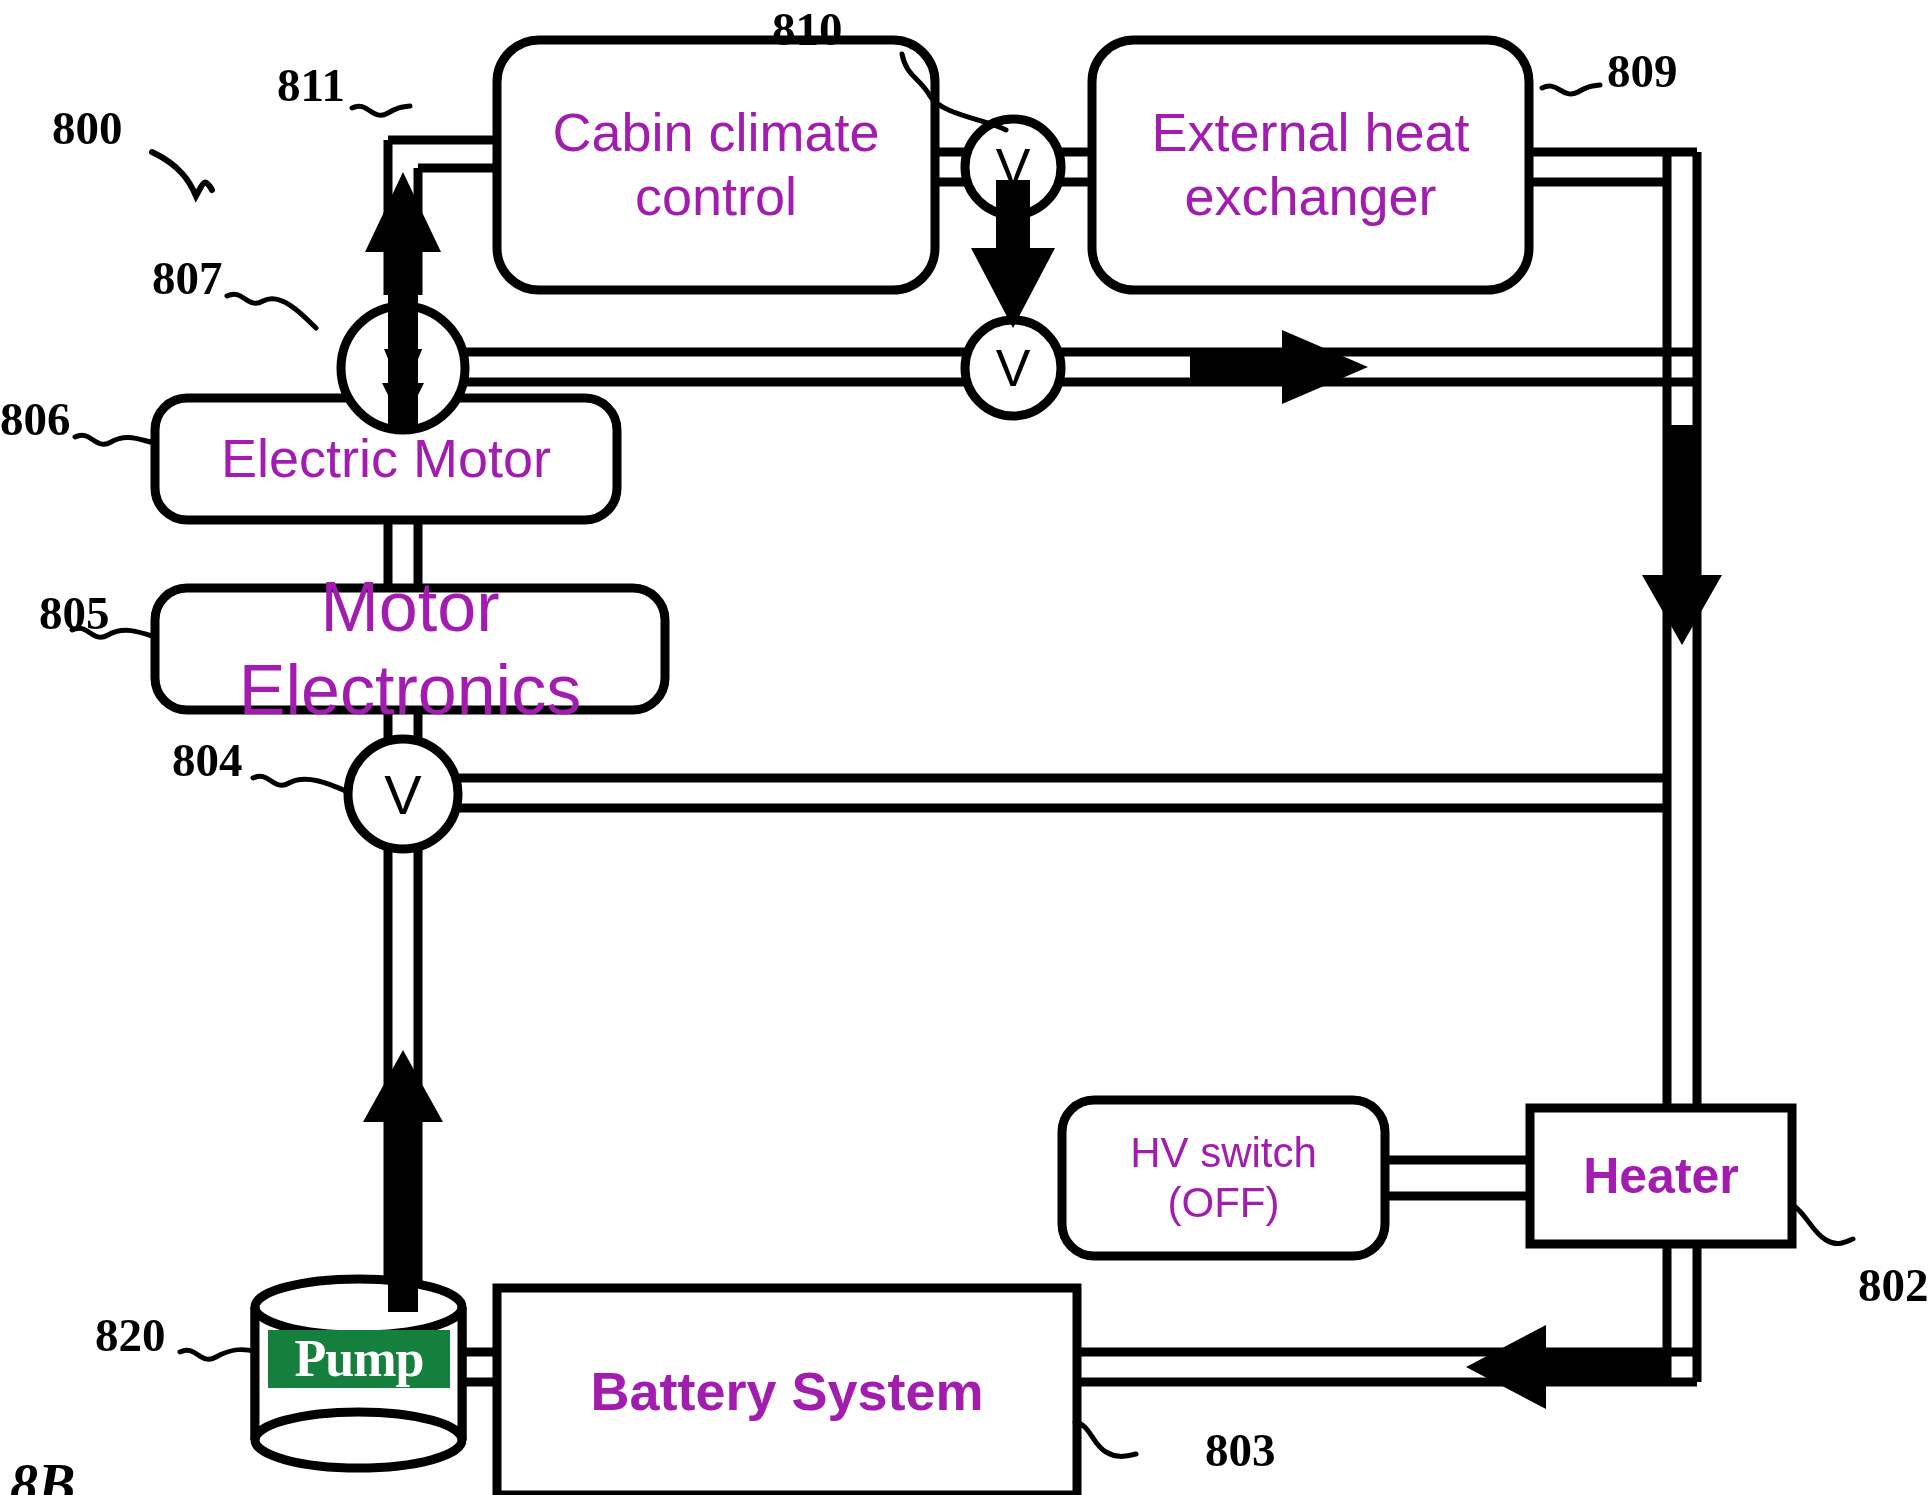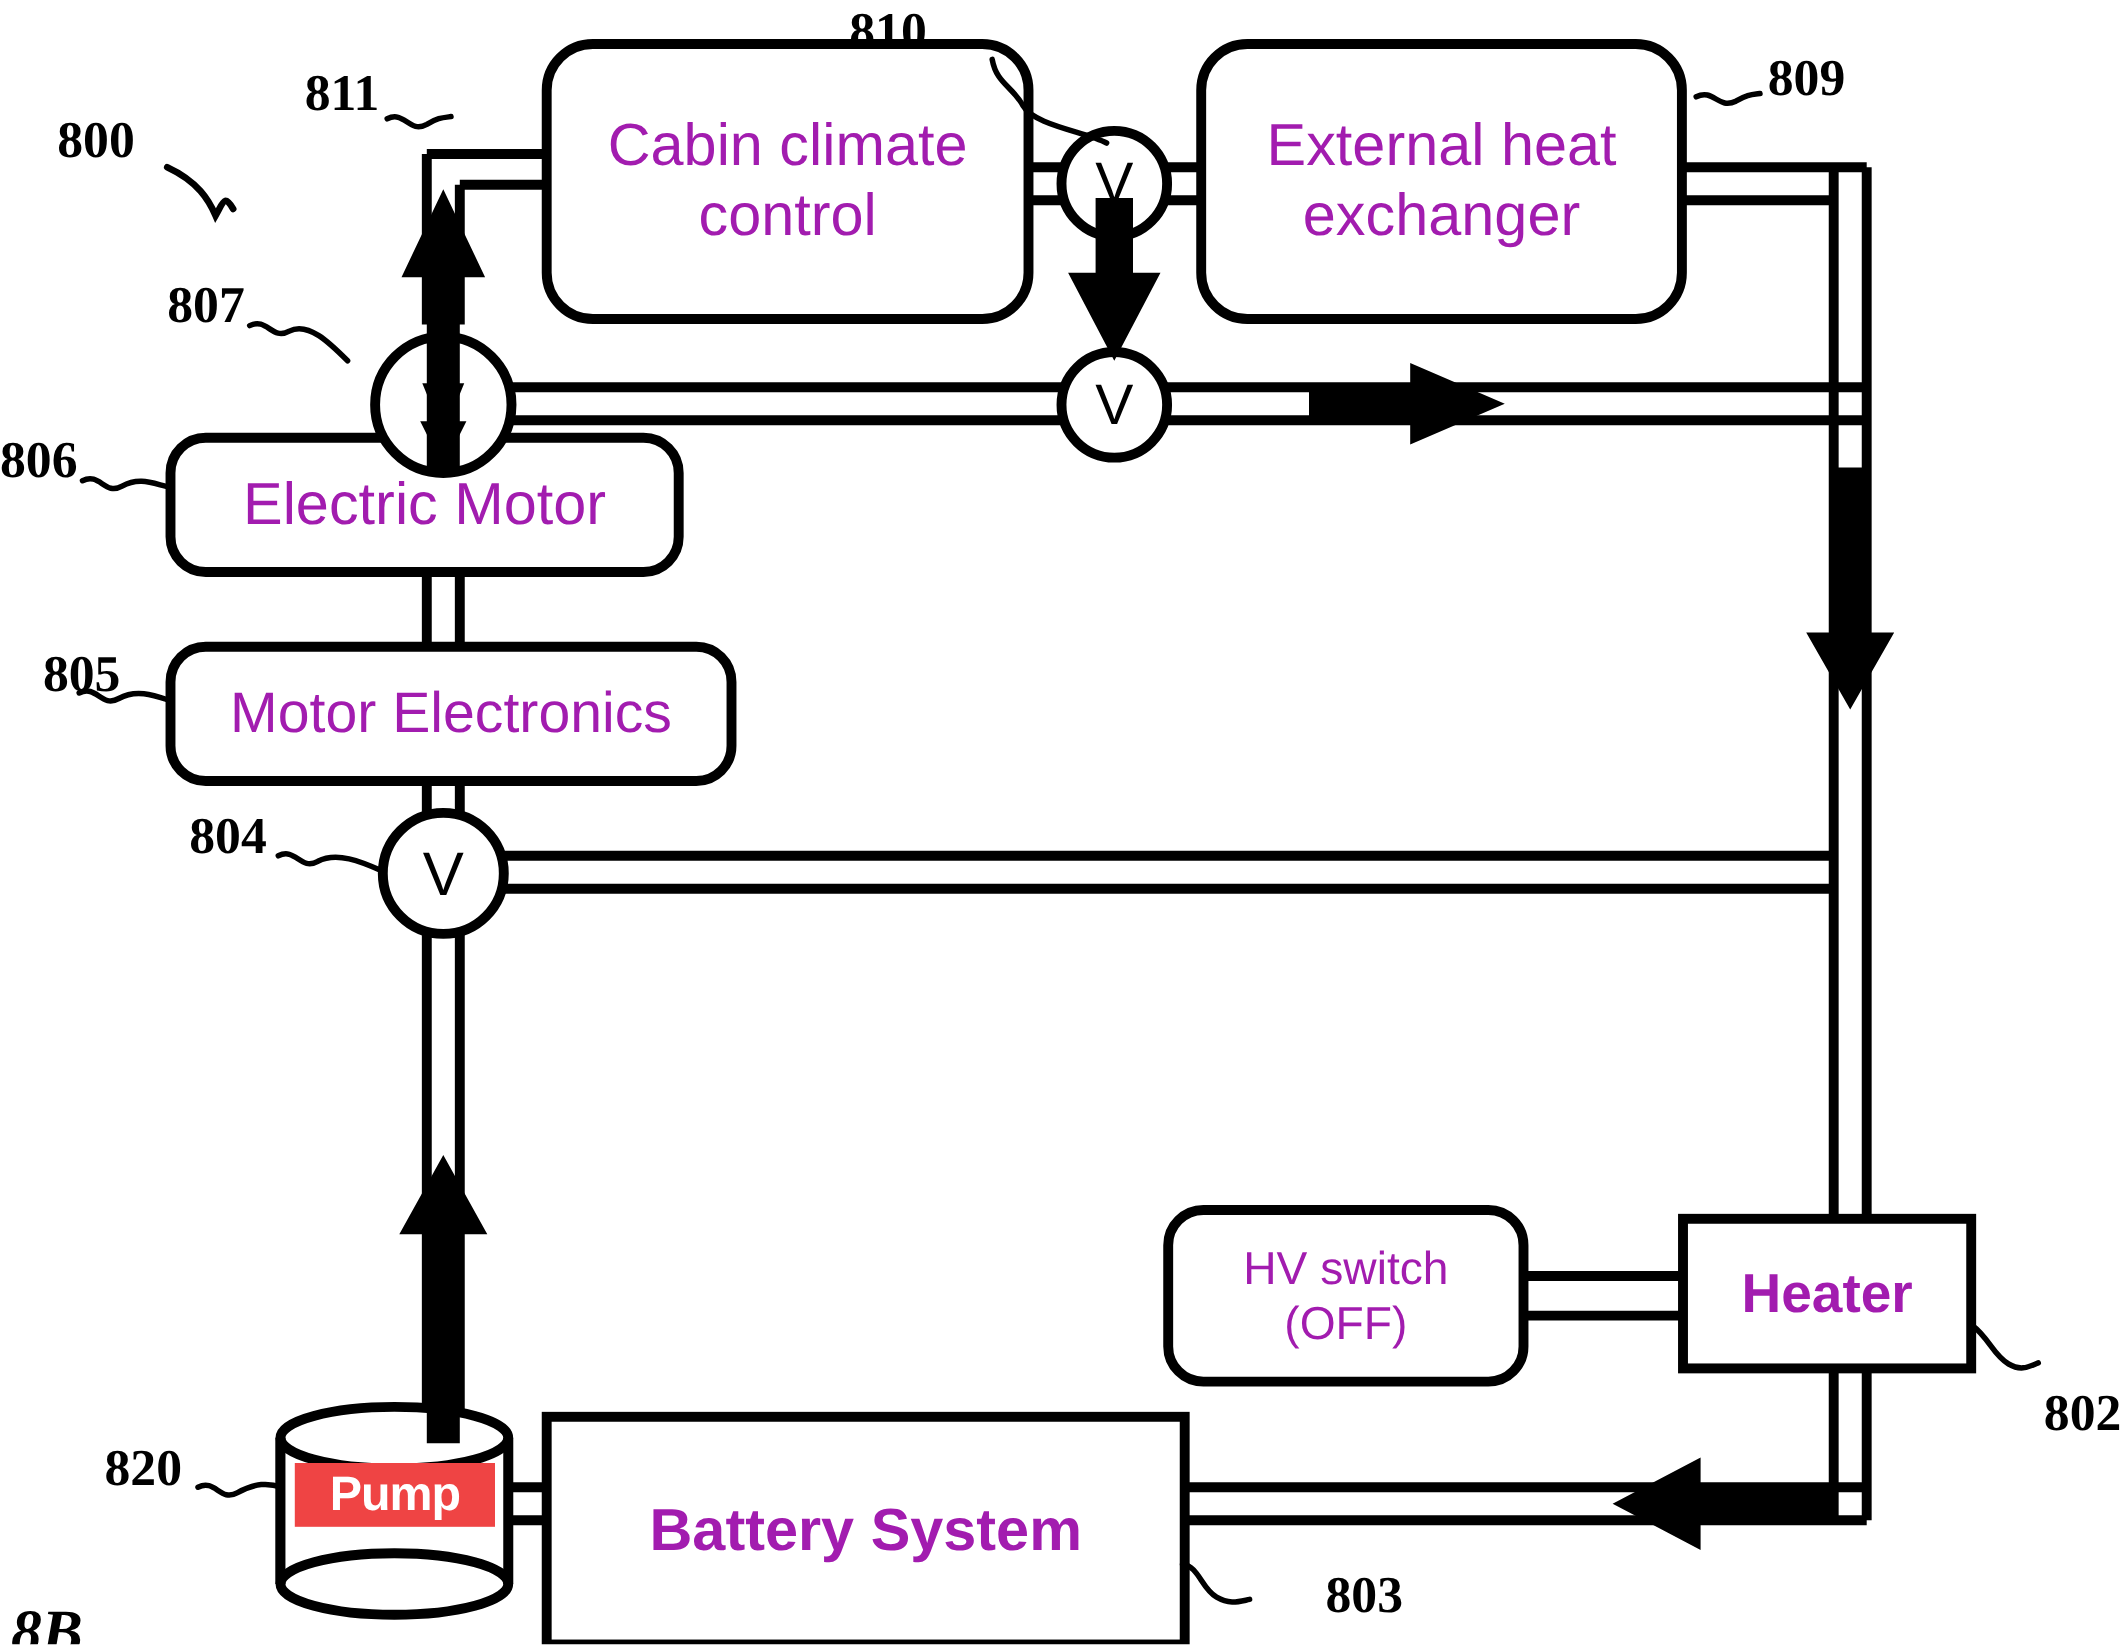--- a/index.html
+++ b/index.html
@@ -5,22 +5,22 @@
   html,body{margin:0;padding:0;background:#ffffff;}
   body{font-family:"Liberation Sans",sans-serif;}
   #stage{position:relative;width:1930px;height:1495px;background:#ffffff;overflow:hidden;}
   #stage svg{position:absolute;left:0;top:0;}
   .ref{position:absolute;font-family:"Liberation Serif",serif;font-weight:bold;font-style:normal;color:#000;
        font-size:47px;letter-spacing:0px;line-height:1;white-space:nowrap;}
   .boxlabel{position:absolute;display:flex;align-items:center;justify-content:center;
             text-align:center;color:#a21caf;white-space:pre-line;line-height:1.18;}
   .bl-reg{font-family:"Liberation Sans",sans-serif;font-weight:400;}
   .bl-bold{font-family:"Liberation Sans",sans-serif;font-weight:700;}
-  .pumplabel{position:absolute;background:#ef4444;color:#fff;font-family:Liberation Sans, sans-serif;
-             font-weight:700;font-size:44px;line-height:1;display:flex;align-items:center;
+  .pumplabel{position:absolute;background:#15803d;color:#fff;font-family:Liberation Serif, serif;
+             font-weight:700;font-size:52px;line-height:1;display:flex;align-items:center;
              justify-content:center;letter-spacing:-1px;}
   .vlab{position:absolute;font-family:"Liberation Sans",sans-serif;font-weight:400;color:#000;
         display:flex;align-items:center;justify-content:center;}
   .figcap{position:absolute;font-family:"Liberation Serif",serif;font-weight:bold;font-style:italic;
           color:#000;white-space:nowrap;}
 </style>
 </head>
 <body>
 
 <div id="stage">
@@ -144,21 +144,21 @@
   </svg>
 
   <div class="boxlabel bl-reg" style="left:497px;top:40px;width:438px;height:250px;font-size:54px;">Cabin climate
 control</div>
 
   <div class="boxlabel bl-reg" style="left:1092px;top:40px;width:437px;height:250px;font-size:54px;">External heat
 exchanger</div>
 
   <div class="boxlabel bl-reg" style="left:155px;top:398px;width:462px;height:122px;font-size:54px;text-align:right;">Electric Motor</div>
 
-  <div class="boxlabel bl-reg" style="left:155px;top:588px;width:510px;height:122px;font-size:52px;">Motor Electronics</div>
+  <div class="boxlabel bl-reg" style="left:155px;top:588px;width:510px;height:122px;font-size:70px;">Motor Electronics</div>
 
   <div class="boxlabel bl-reg" style="left:1062px;top:1100px;width:323px;height:156px;font-size:42px;">HV switch
 (OFF)</div>
 
   <div class="boxlabel bl-bold" style="left:1530px;top:1108px;width:262px;height:136px;font-size:50px;">Heater</div>
 
   <div class="boxlabel bl-bold" style="left:497px;top:1288px;width:580px;height:207px;font-size:54px;">Battery System</div>
 
   <div class="pumplabel" style="left:268px;top:1330px;width:182px;height:58px;">Pump</div>
 

